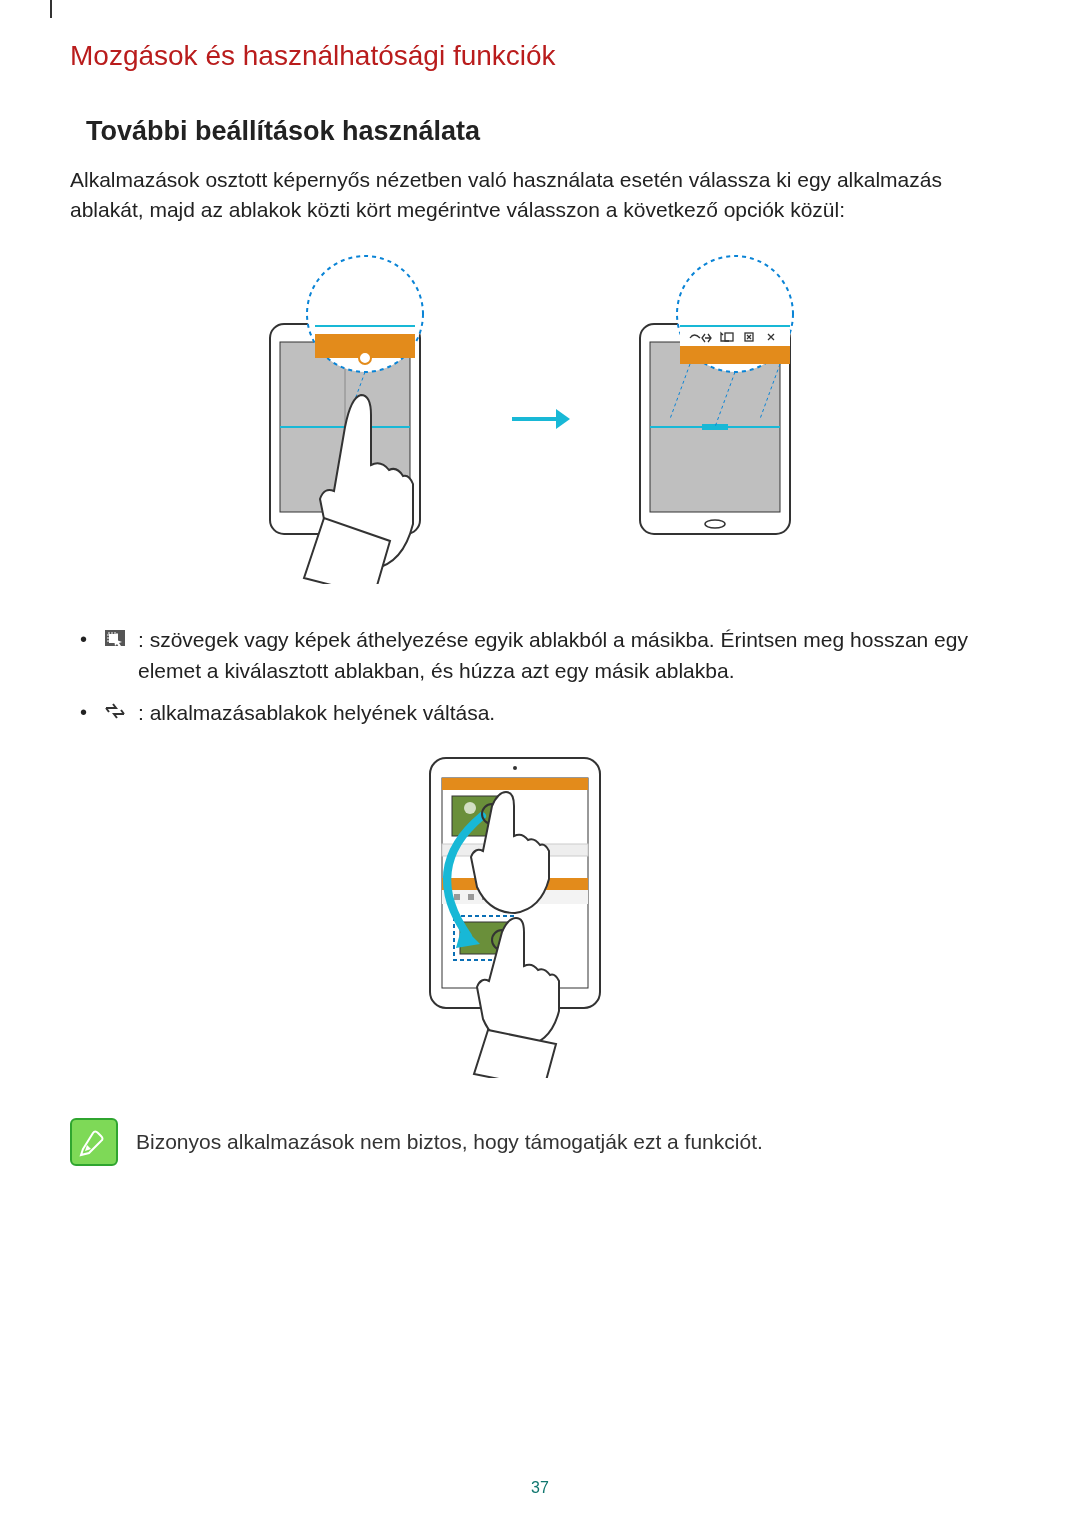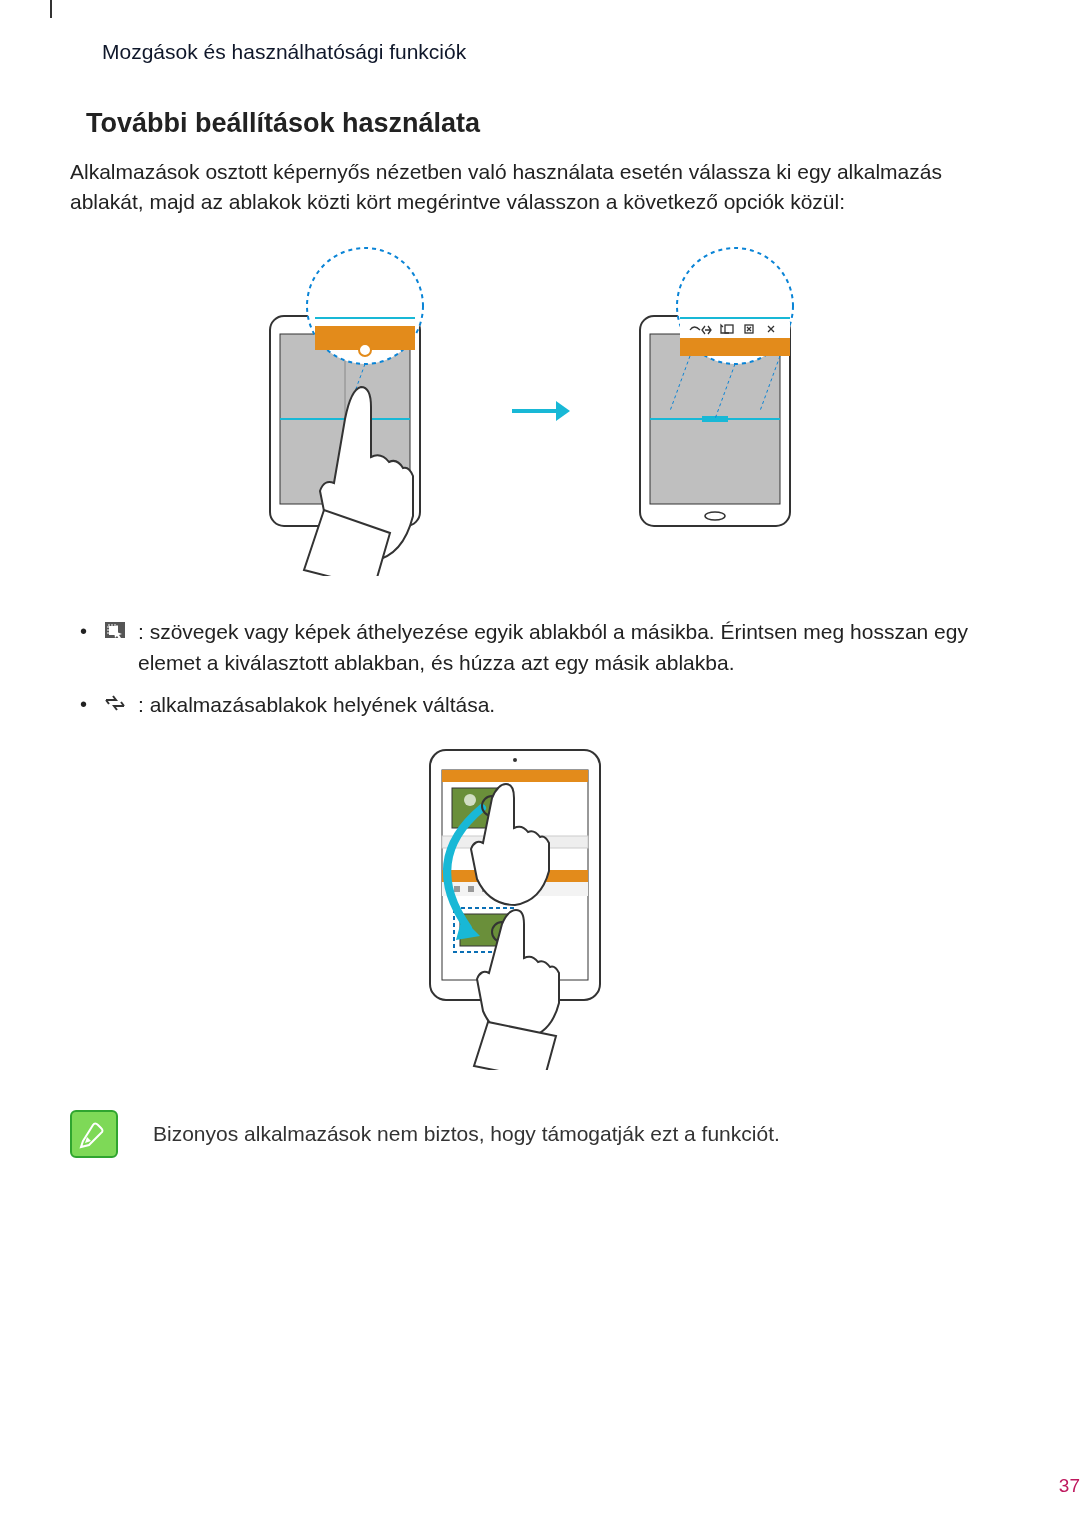--- a/index.html
+++ b/index.html
@@ -18,24 +18,23 @@
   }
   .corner-line {
     position: absolute;
     top: 0;
     left: 50px;
     width: 2px;
     height: 18px;
     background: #333;
   }
   .breadcrumb {
-    font-size: 21px;
-    color: #0f172a;
+    font-size: 28px;
+    color: #b91c1c;
     margin-bottom: 44px;
-    margin-left: 32px;
   }
   h2.section-title {
     font-size: 27px;
     font-weight: bold;
     color: #222;
     margin: 0 0 18px 16px;
   }
   p.intro {
     font-size: 21px;
     line-height: 1.45;
@@ -88,42 +87,42 @@
     width: 26px;
     height: 22px;
     margin-right: 4px;
     position: absolute;
     left: 22px;
     top: 2px;
   }
   .note-row {
     display: flex;
     align-items: flex-start;
-    gap: 35px;
+    gap: 18px;
     margin-top: 40px;
   }
   .note-icon-box {
     width: 44px;
     height: 44px;
     border: 2px solid #2fa52f;
     border-radius: 6px;
     background: #7ed957;
     flex: 0 0 44px;
     display: flex;
     align-items: center;
     justify-content: center;
   }
   .page-number {
     position: absolute;
     bottom: 30px;
     left: 0;
     right: 0;
-    text-align: right;
-    font-size: 19px;
-    color: #be185d;
+    text-align: center;
+    font-size: 16px;
+    color: #0f766e;
   }
 </style>
 </head>
 <body>
 
 <div class="page">
   <div class="corner-line"></div>
 
   <div class="breadcrumb">Mozgások és használhatósági funkciók</div>
 

